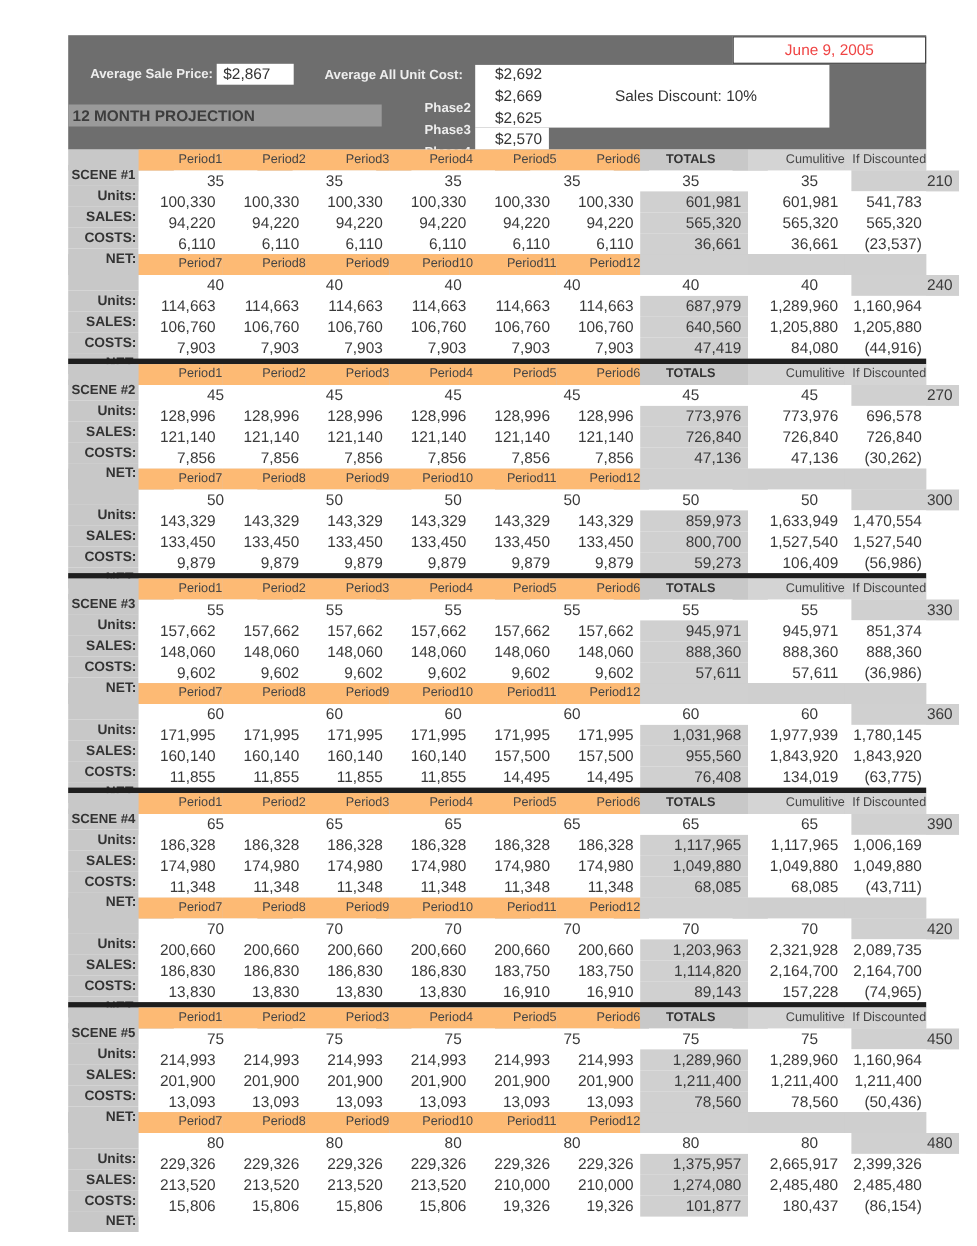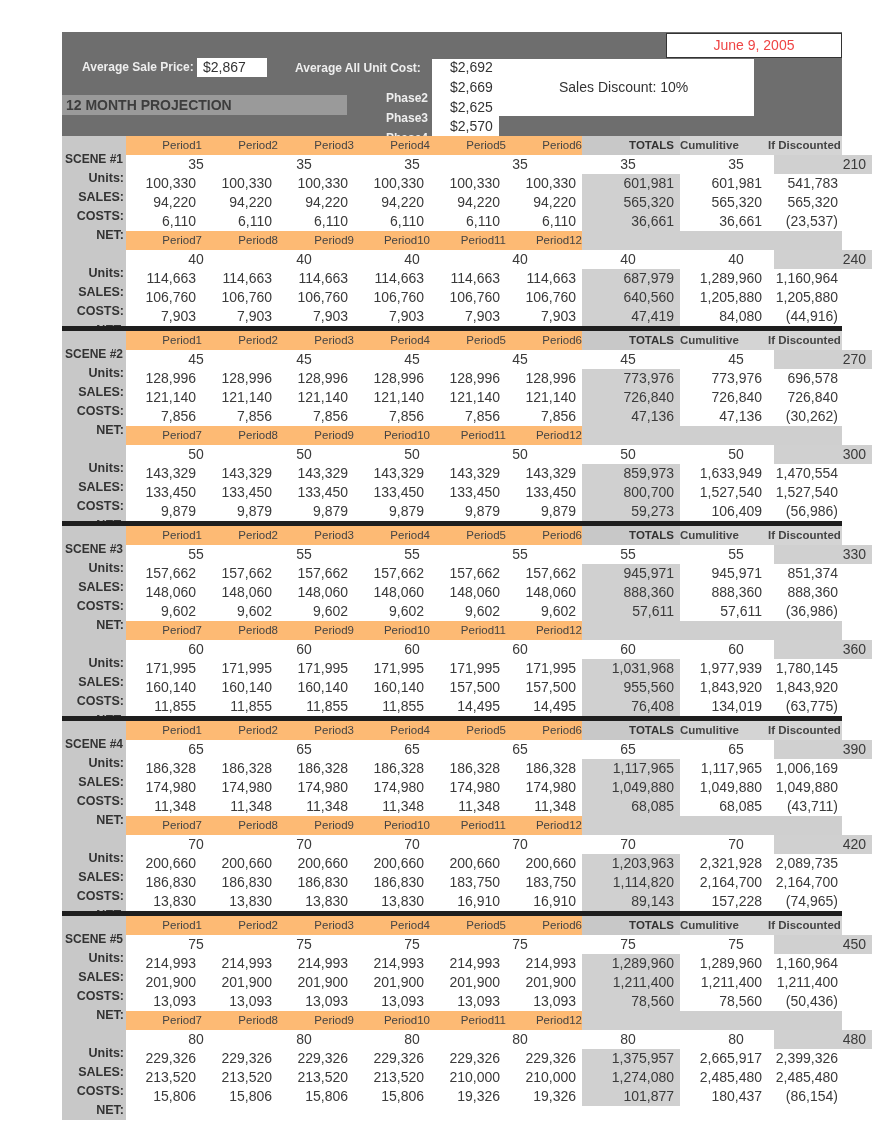--- a/index.html
+++ b/index.html
@@ -28,24 +28,24 @@
   .scene + .scene { border-top: 5px solid #1e1e1e; }
   .row { display: flex; height: 19px; align-items: center; font-size: 14px; }
   .hdr { height: 19px; background: #c8c8c8; font-size: 11.5px; }
   .cell { flex: none; text-align: right; }
   .lbl { width: 64px; text-align: right; font-weight: bold; font-size: 12.5px; color: #333; background: #c8c8c8; height: 100%; line-height: 19px; padding-right: 2px; margin-top: 28px; }
   .hdr .lbl { text-align: left; padding-left: 3px; font-size: 12px; }
   .p { width: 76px; padding-right: 6px; height: 100%; line-height: 19px; background: #fff; }
   .hdr .p { background: #fdba74; text-align: right; padding-right: 0; color: #444; }
   .units .p { text-align: center; padding-right: 0; margin-left: 32px; }
   .tot { width: 98px; padding-right: 6px; background: #d0d0d0; height: 100%; line-height: 19px; }
-  .hdr .tot { text-align: right; font-weight: bold; background: #c8c8c8; color: #333; }
+  .hdr .tot { text-align: center; font-weight: bold; background: #c8c8c8; color: #333; }
   .cum { width: 88px; padding-right: 6px; background: #fff; height: 100%; line-height: 19px; }
   .disc { width: 74px; padding-right: 4px; background: #fff; height: 100%; line-height: 19px; }
-  .hdr .cum, .hdr .disc { text-align: left; background: #d4d4d4; color: #444; padding-right: 0; font-weight: bold; }
+  .hdr .cum, .hdr .disc { text-align: right; background: #d4d4d4; color: #444; padding-right: 0; }
   .hdr2 .tot { background: #d0d0d0; }
   .hdr2 .cum, .hdr2 .disc { background: #cfcfcf; }
 </style>
 </head>
 <body>
 
 <div class="sheet">
   <div class="header">
     <div class="date-box">June 9, 2005</div>
     <div class="asp-label">Average Sale Price:</div>

